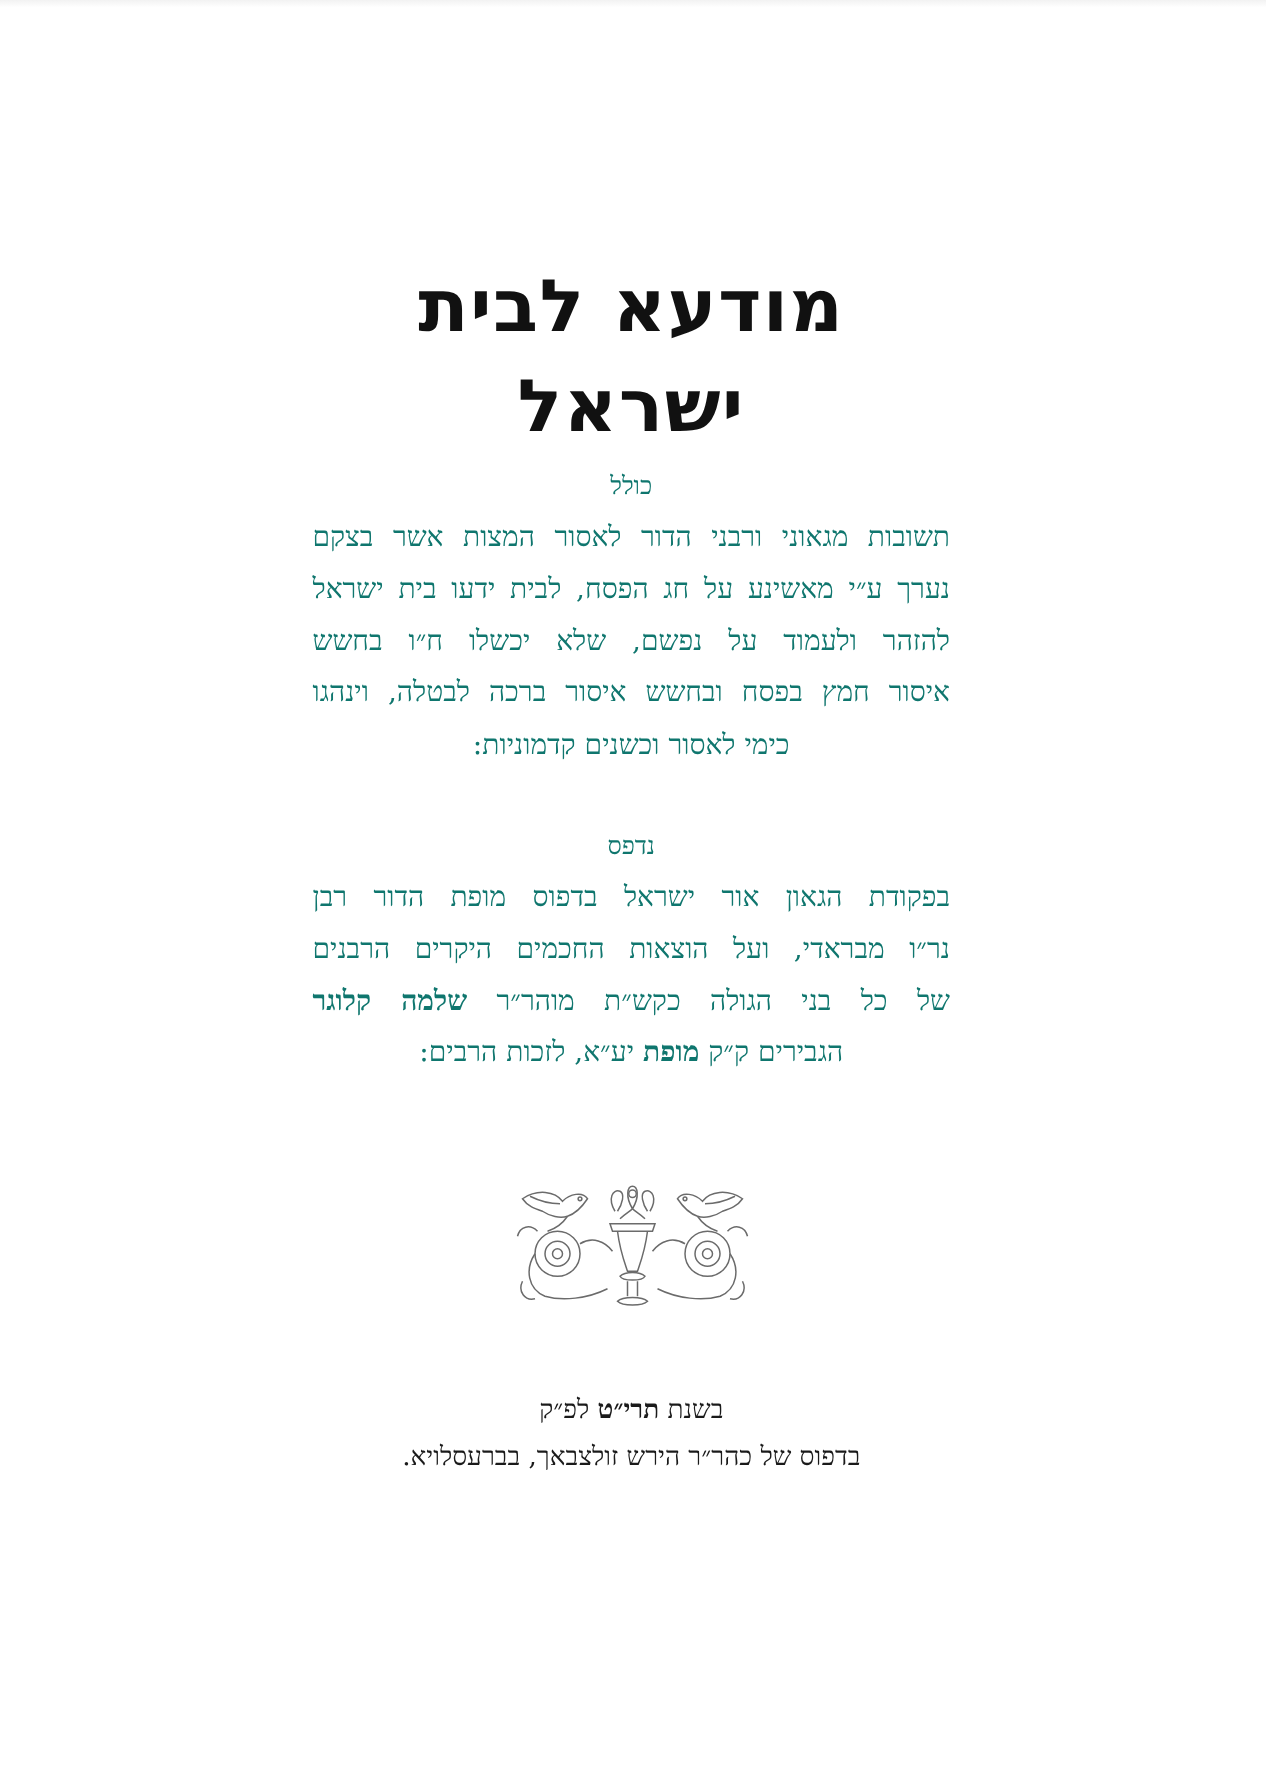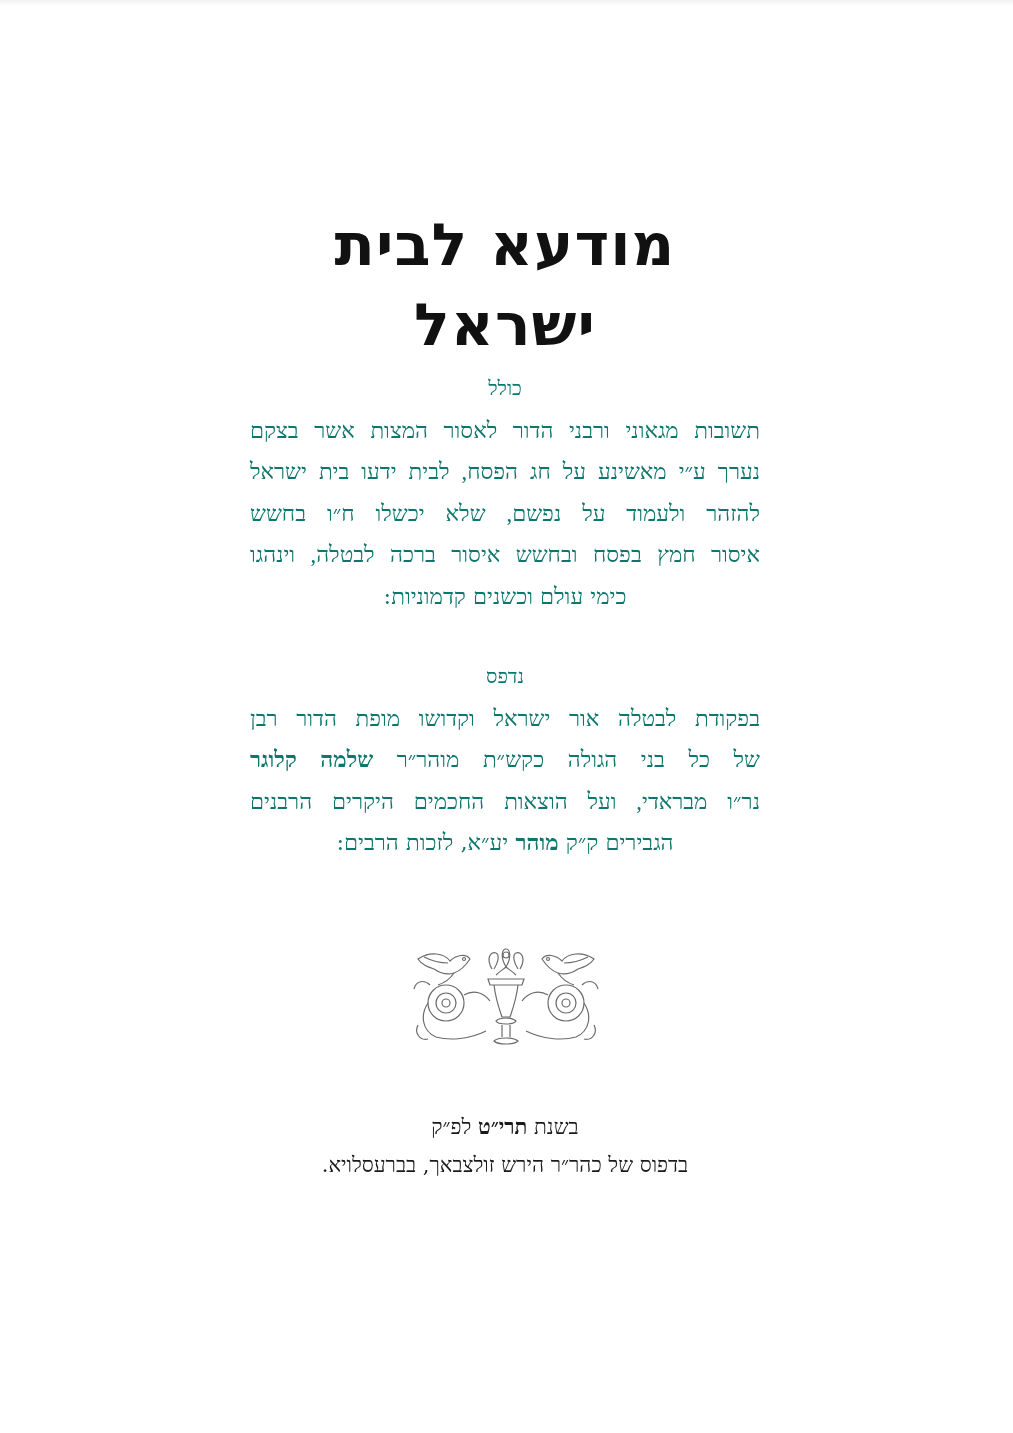--- a/index.html
+++ b/index.html
@@ -52,21 +52,20 @@
     }
     .block .head {
       text-align: center;
       font-size: 20px;
     }
     .block .jline {
       text-align: justify;
       text-align-last: justify;
       white-space: nowrap;
       display: block;
-      font-family: Liberation Serif, serif;
     }
     .block .cline {
       text-align: center;
       display: block;
     }
     .b { font-weight: bold; }
     .block1 { top: 368px; }
     .block2 { top: 656px; }
     .ornament {
       position: absolute;
@@ -93,29 +92,29 @@
 <div class="page">
 
   <div class="title">מודעא לבית ישראל</div>
 
   <div class="block block1">
     <div class="head">כולל</div>
     <span class="jline">תשובות מגאוני ורבני הדור לאסור המצות אשר בצקם</span>
     <span class="jline">נערך ע״י מאשינע על חג הפסח, לבית ידעו בית ישראל</span>
     <span class="jline">להזהר ולעמוד על נפשם, שלא יכשלו ח״ו בחשש</span>
     <span class="jline">איסור חמץ בפסח ובחשש איסור ברכה לבטלה, וינהגו</span>
-    <span class="cline">כימי עולם וכשנים קדמוניות:</span>
+    <span class="cline">כימי לאסור וכשנים קדמוניות:</span>
   </div>
 
   <div class="block block2">
     <div class="head">נדפס</div>
-    <span class="jline">בפקודת לבטלה אור ישראל וקדושו מופת הדור רבן</span>
+    <span class="jline">בפקודת הגאון אור ישראל בדפוס מופת הדור רבן</span>
+    <span class="jline">נר״ו מבראדי, ועל הוצאות החכמים היקרים הרבנים</span>
     <span class="jline"><span>של כל בני הגולה כקש״ת מוהר״ר </span><span class="b">שלמה קלוגר</span></span>
-    <span class="jline">נר״ו מבראדי, ועל הוצאות החכמים היקרים הרבנים</span>
-    <span class="cline"><span>הגבירים ק״ק </span><span class="b">מוהר</span><span> יע״א, לזכות הרבים:</span></span>
+    <span class="cline"><span>הגבירים ק״ק </span><span class="b">מופת</span><span> יע״א, לזכות הרבים:</span></span>
   </div>
 
   <div class="ornament">
     <svg width="192" height="104" viewBox="0 0 192 104" fill="none" stroke="#6b6b6b" stroke-width="1.2">
 
       <path d="M8 14 C20 6, 34 8, 40 16 C46 10, 56 8, 60 14 C56 20, 50 26, 44 28 C38 30, 30 28, 24 24 C18 22, 12 20, 8 14 Z"></path>
       <path d="M14 12 C22 16, 30 18, 38 18"></path>
       <path d="M44 28 C40 34, 34 38, 28 40"></path>
       <circle cx="54" cy="14" r="1.5"></circle>
 

